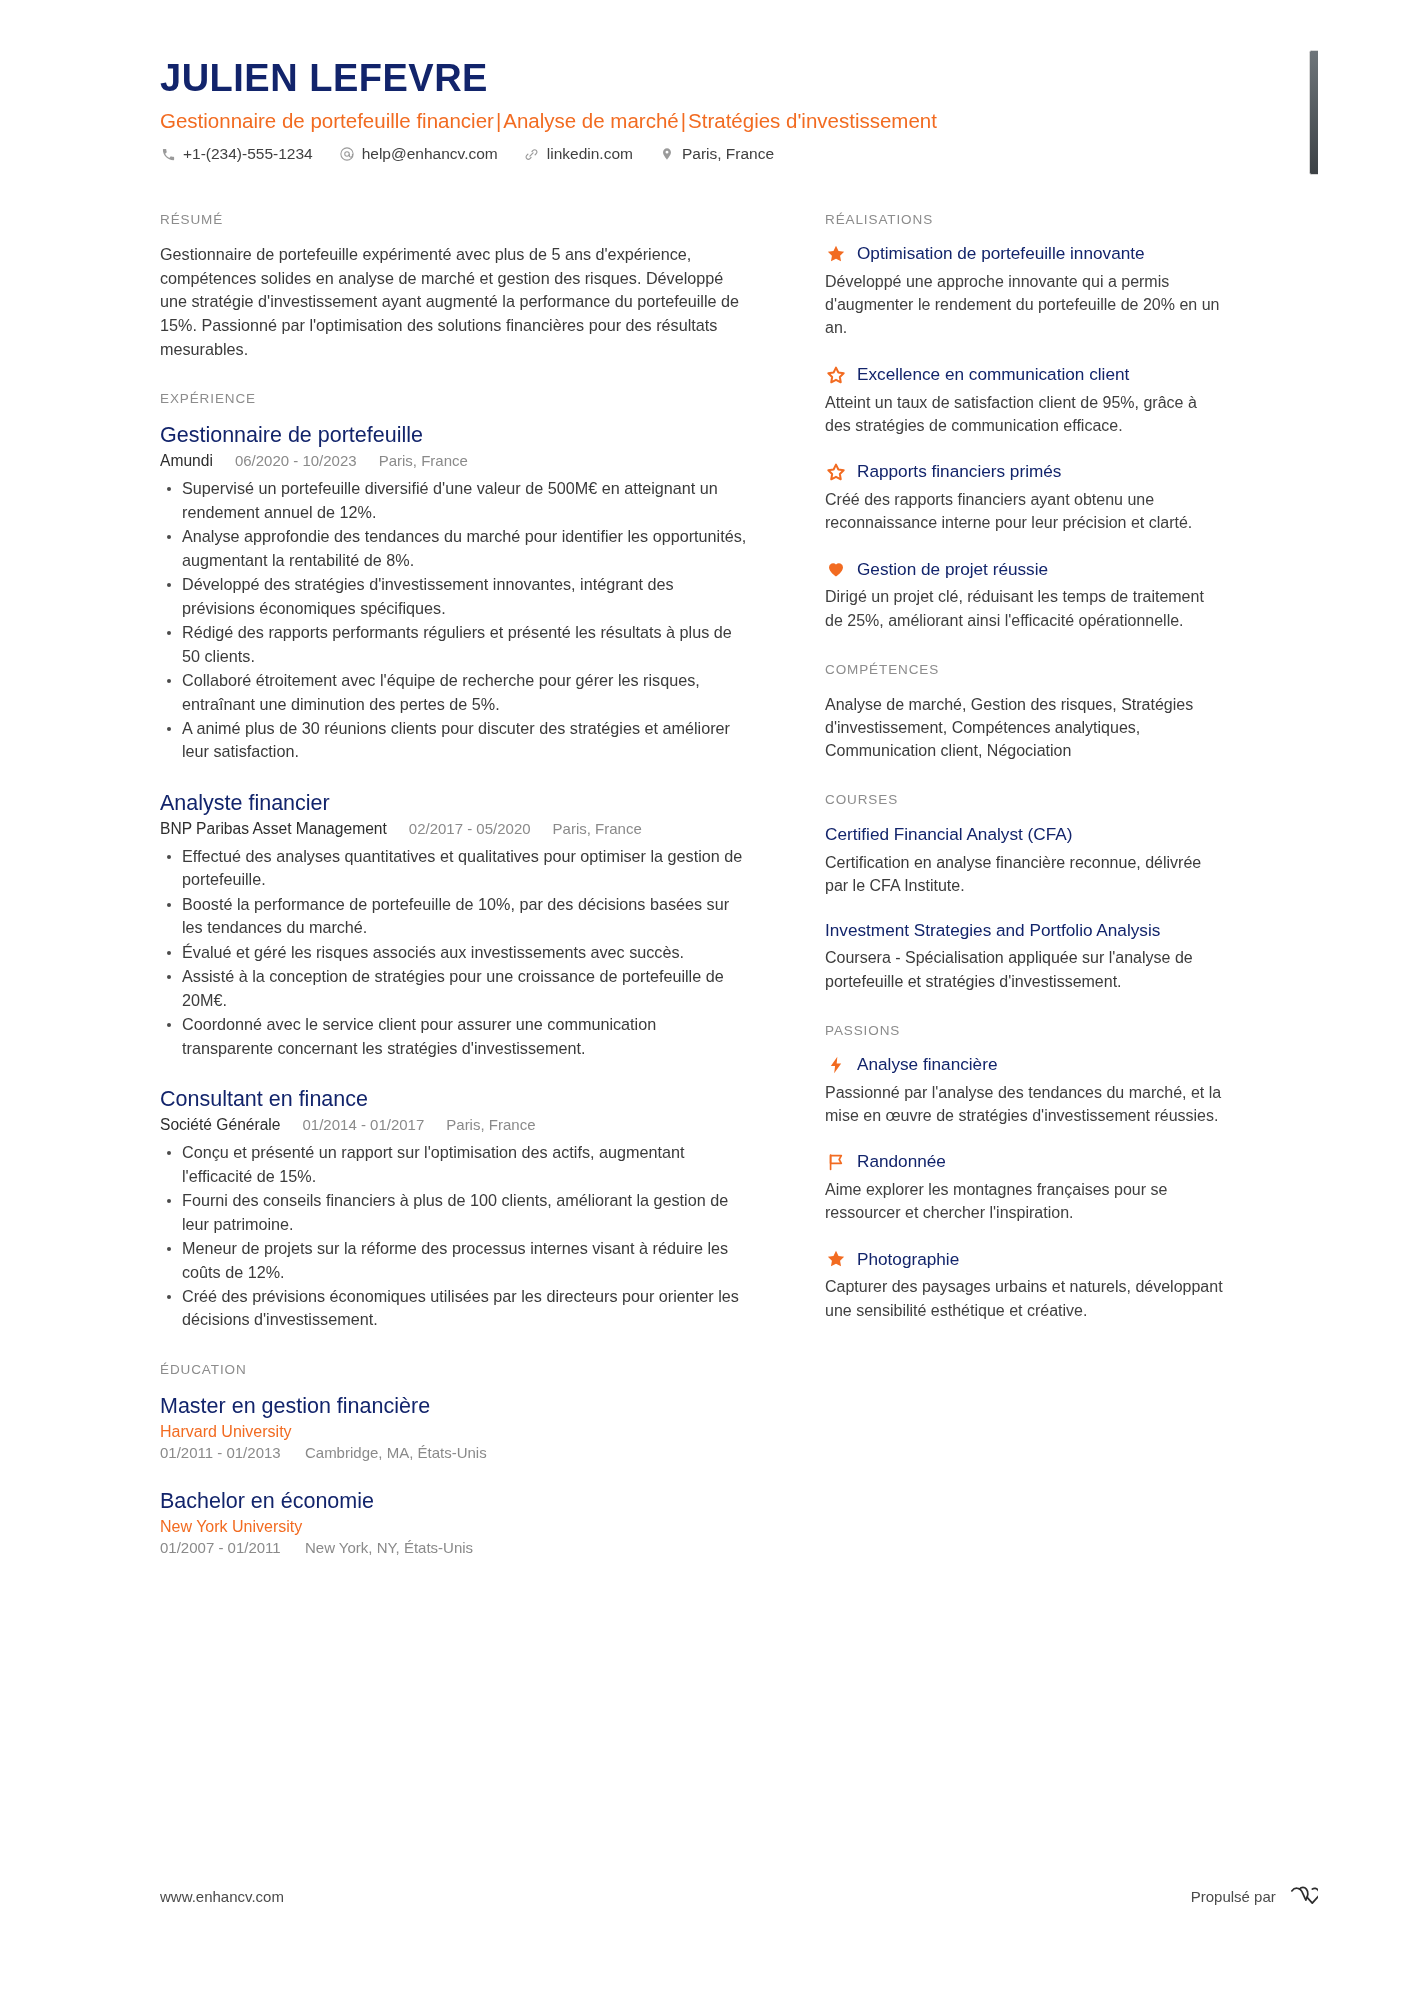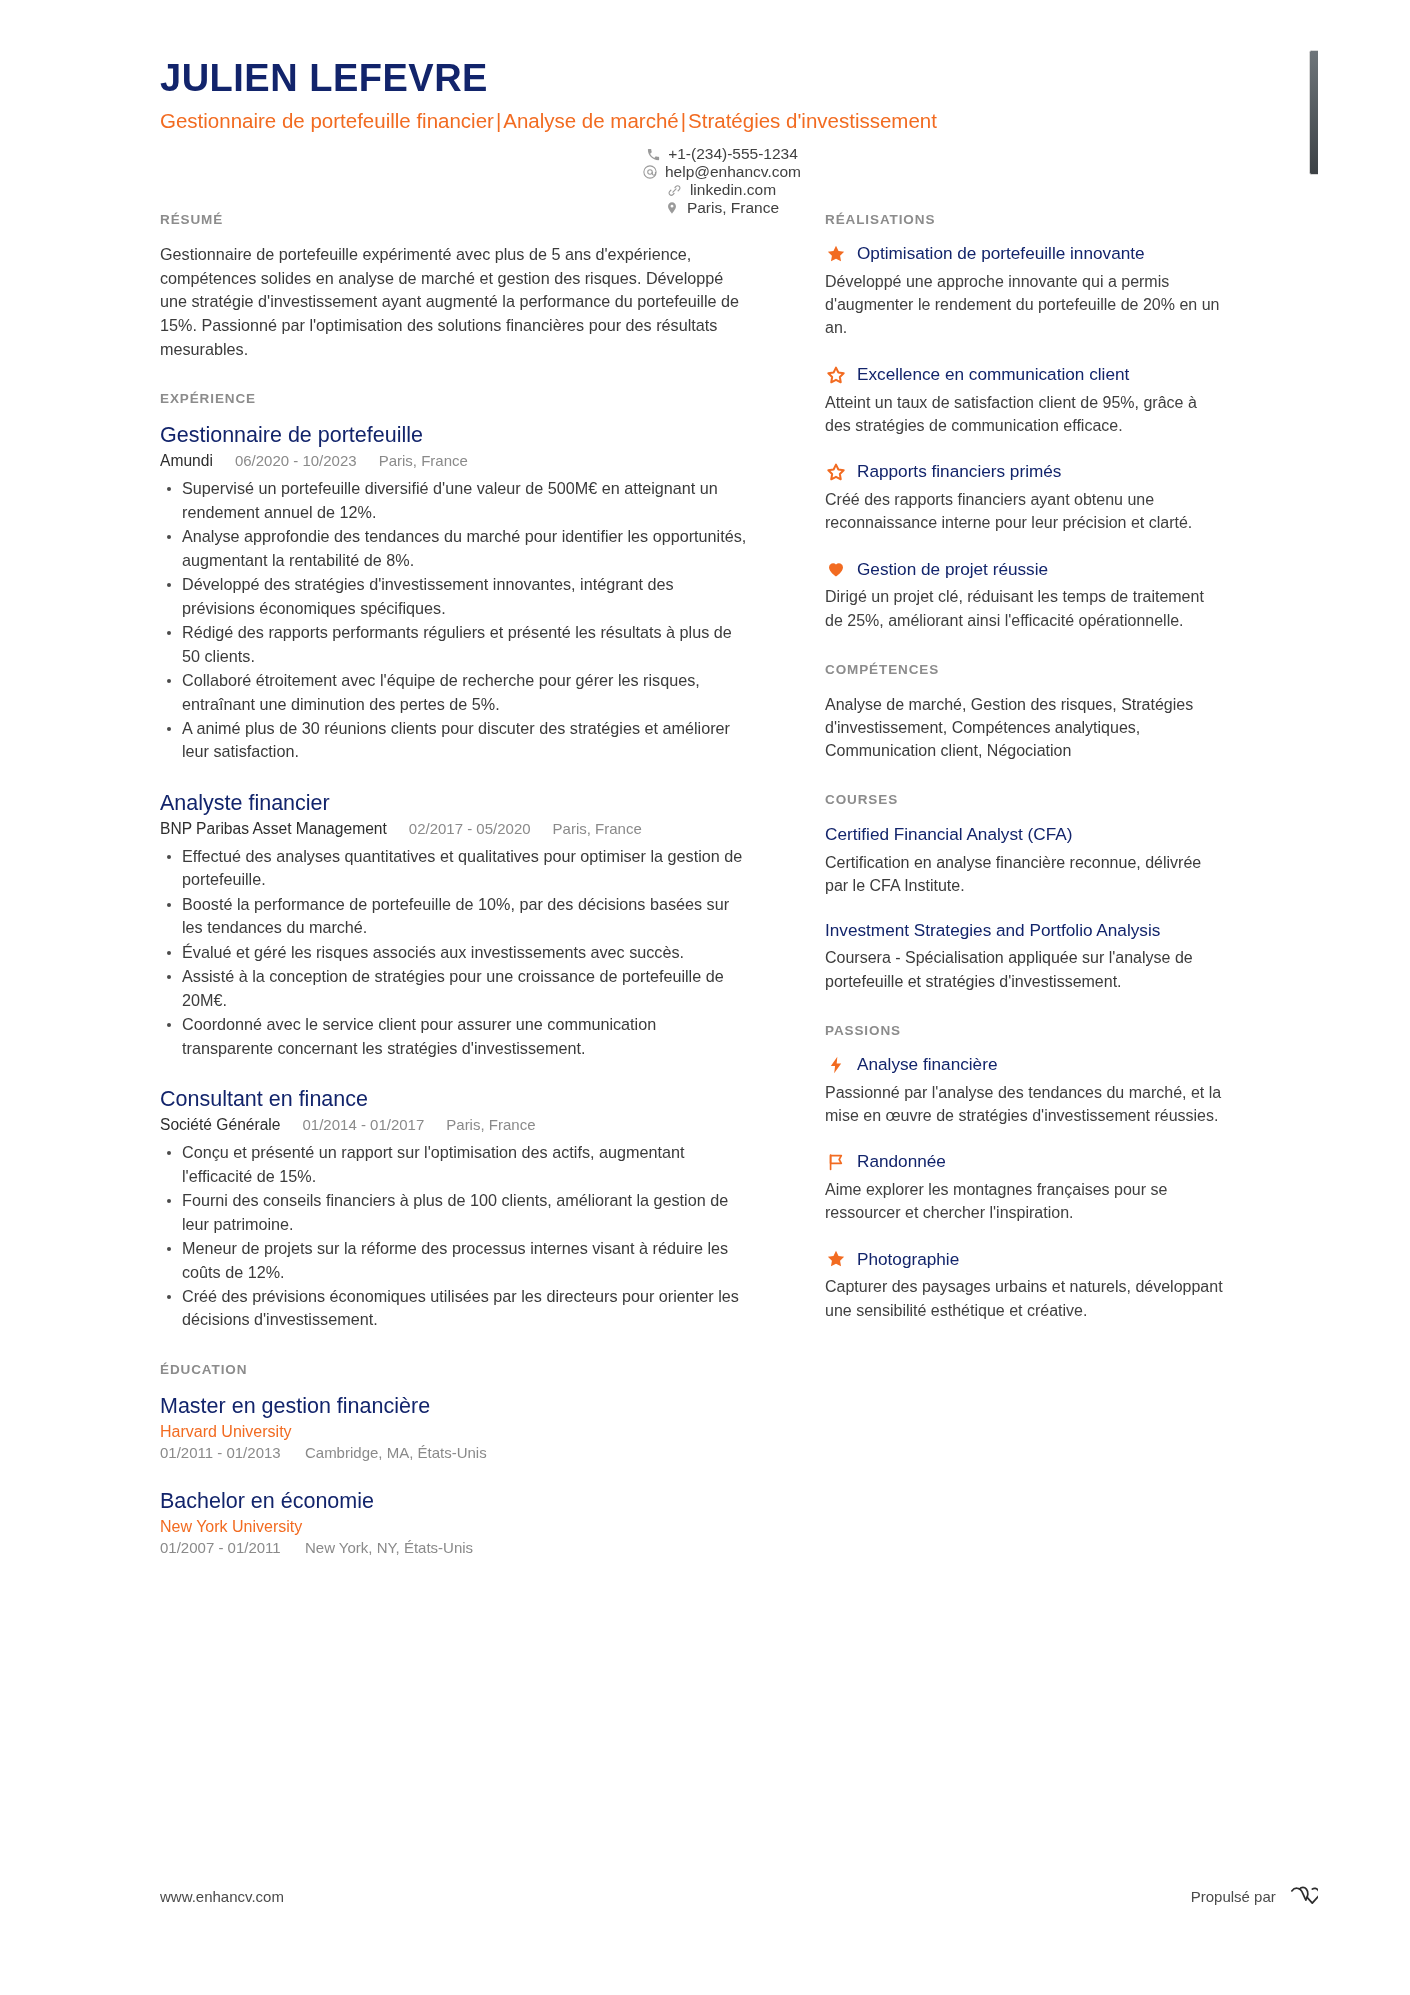--- a/index.html
+++ b/index.html
@@ -44,21 +44,20 @@
     white-space: nowrap;
   }
   .headline .sep { color: #f26b21; padding: 0 2px; }
   .contact-row {
     display: flex;
     align-items: center;
     flex-wrap: wrap;
     gap: 0px;
     font-size: 15.5px;
     color: #404040;
-    flex-direction: column;
   }
   .contact-item {
     display: inline-flex;
     align-items: center;
     margin-right: 26px;
     white-space: nowrap;
   }
   .contact-item .ci {
     display: inline-flex;
     width: 16px;
@@ -99,21 +98,21 @@
     margin-left: 55px;
   }
 
   .section { margin-bottom: 30px; }
   .section-title {
     font-size: 13.5px;
     letter-spacing: 0.9px;
     color: #8c8c8c;
     text-transform: uppercase;
     margin-bottom: 16px;
-    font-weight: 700;
+    font-weight: 400;
   }
   .summary-text {
     font-size: 16.2px;
     line-height: 1.46;
     color: #3b3b3b;
   }
 
   
   .entry { margin-bottom: 26px; }
   .entry:last-child { margin-bottom: 0; }

